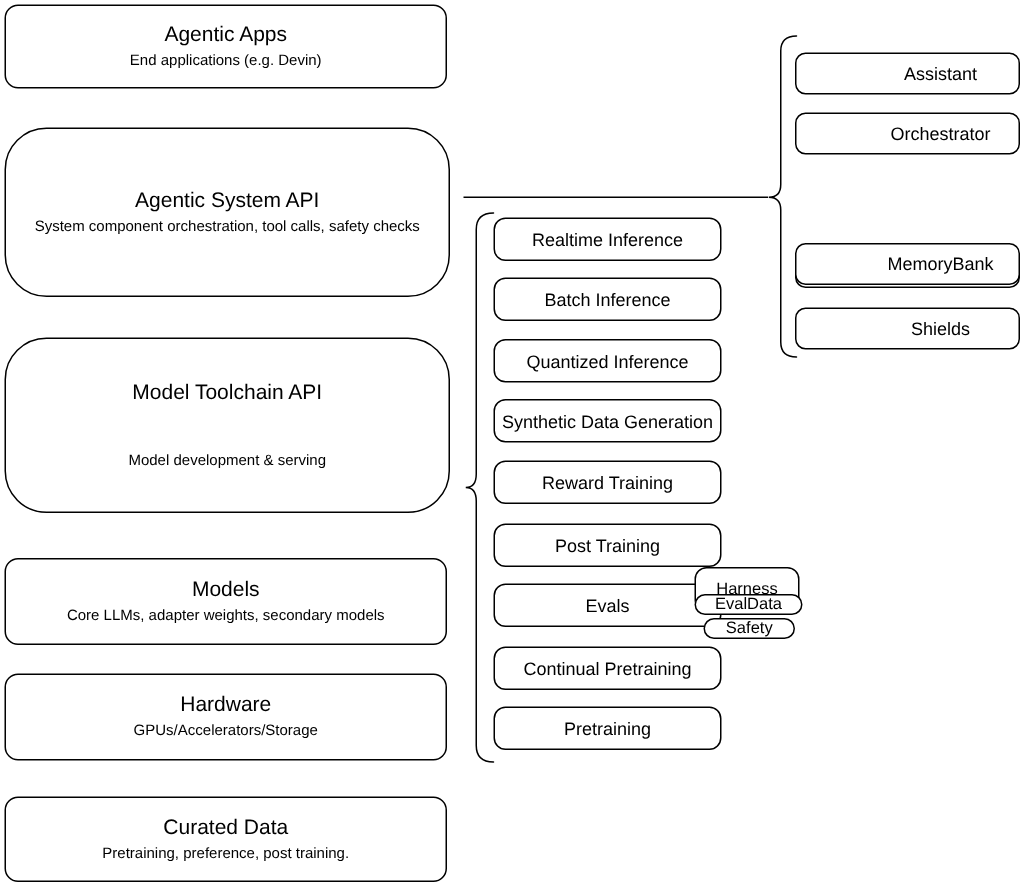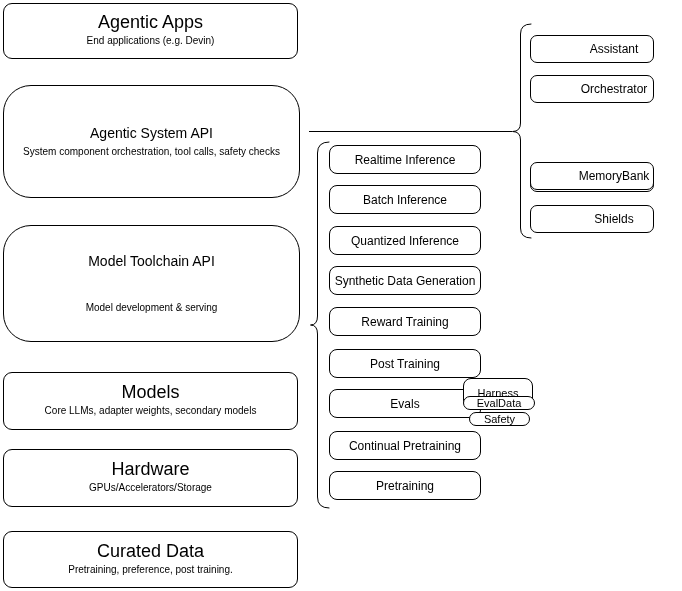--- a/index.html
+++ b/index.html
@@ -16,29 +16,29 @@
     position:absolute;
     box-sizing:border-box;
     border:1px solid #000000;
     background:#ffffff;
     display:flex;flex-direction:column;
     align-items:center;justify-content:center;
     text-align:center;
   }
   .r-sm{border-radius:9px;}
   .r-lg{border-radius:28px;}
-  .title{font-size:18px;line-height:17px;}
+  .title{font-size:14px;line-height:17px;}
   .big .title{font-size:14px;line-height:18px;}
   .subtitle{font-size:10px;line-height:14px;margin-top:3px;white-space:nowrap;}
   .mid{
     left:329px;width:152px;height:29px;
     border-radius:8px;font-size:12px;
   }
   .rt{
-    left:530px;width:124px;height:28px;
+    left:530px;width:150px;height:28px;
     border-radius:7px;font-size:12px;padding-left:44px;
   }
   .oval{
     position:absolute;
     box-sizing:border-box;
     border:1px solid #000000;
     background:#ffffff;
     border-radius:8px;
     display:flex;align-items:center;justify-content:center;
     font-size:11px;

